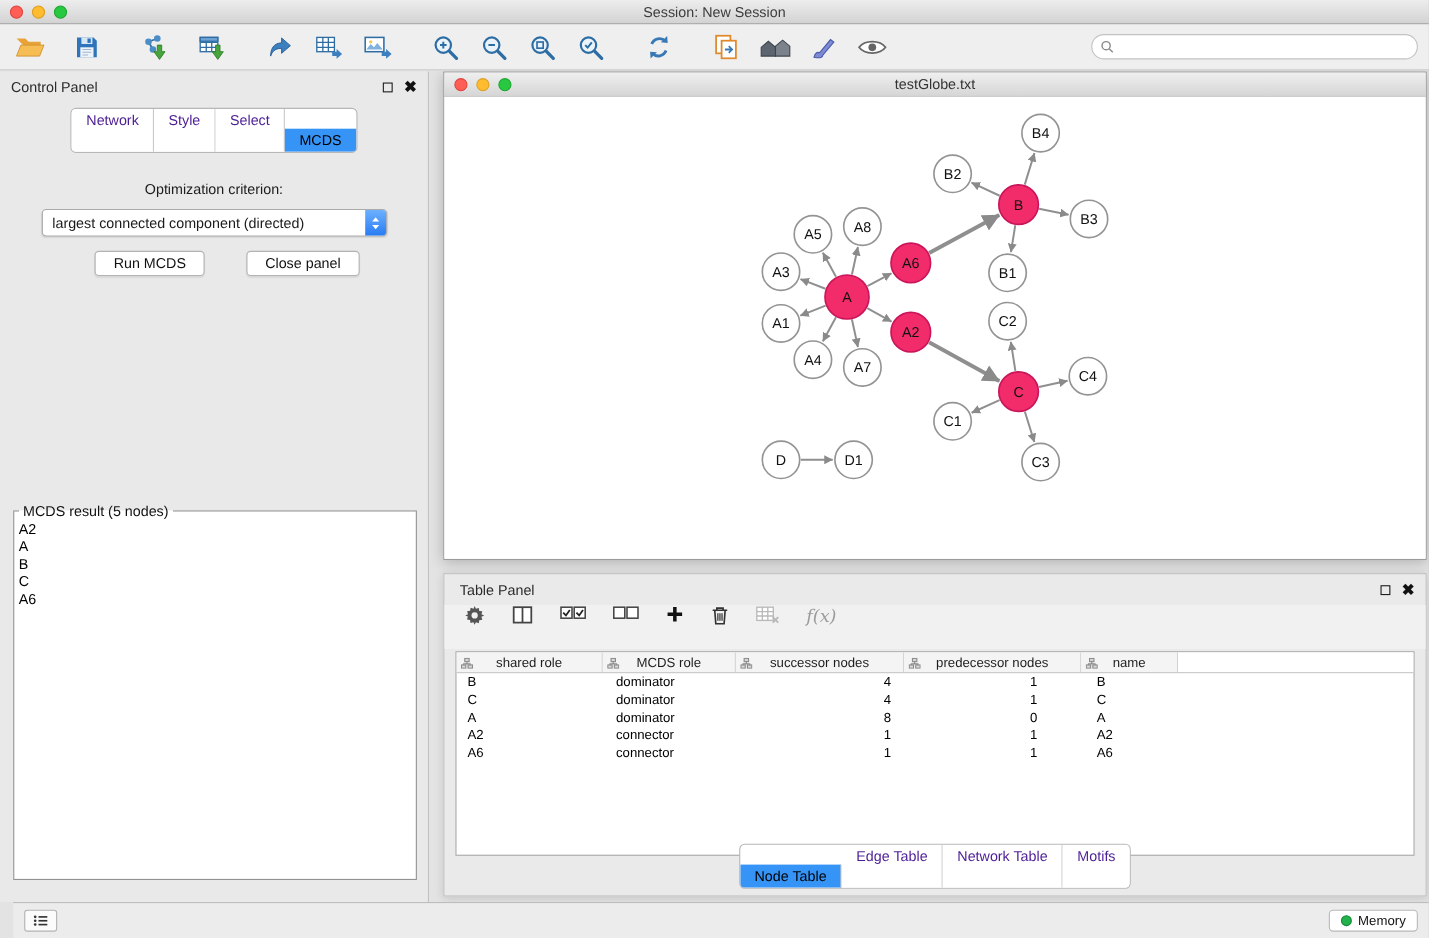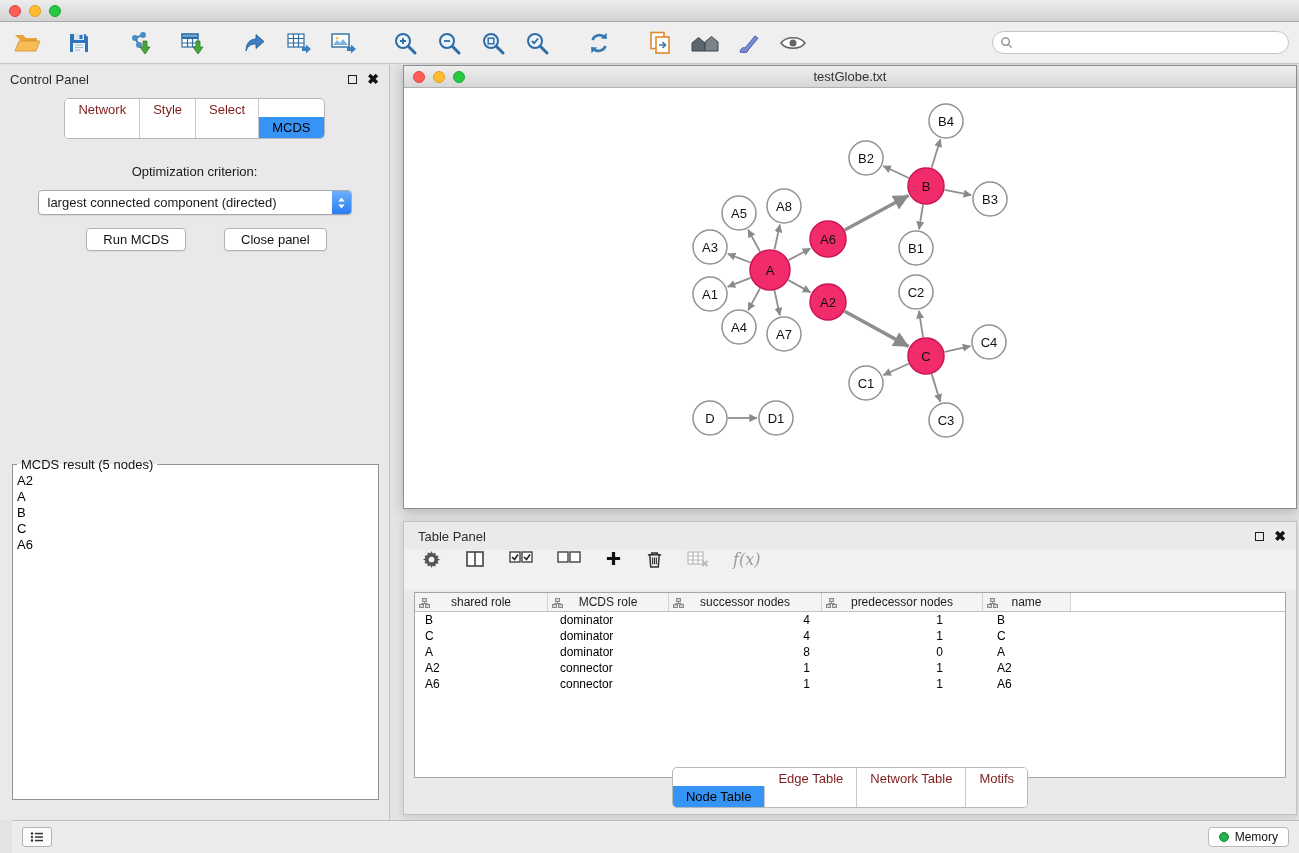--- a/index.html
+++ b/index.html
@@ -33,21 +33,21 @@
   
   .control-panel { position:absolute; left:0; top:0; bottom:0; width:390px; background:#e9e9e9;
     border-right:1px solid #c2c2c2; }
   .panel-header { height:28px; display:flex; align-items:center; padding:0 10px; }
   .panel-title { font-size:13px; color:#2b2b2b; }
   .win-btns { margin-left:auto; display:flex; gap:10px; align-items:center; }
   .float-btn { width:9px; height:9px; border:1.5px solid #1d1d1d; background:transparent; }
   .close-x { font-size:14px; font-weight:bold; color:#111; line-height:10px; }
 
   .segbar { display:inline-flex; border:1px solid #b7b7b7; border-radius:5px; overflow:hidden; background:#fff; }
-  .seg { background:#fff; padding:3px 13px; font-size:13px; border-right:1px solid #c9c9c9; color:#7f1d1d; white-space:nowrap; }
+  .seg { background:#fff; padding:3px 13px; font-size:13px; border-right:1px solid #c9c9c9; color:#4c1d95; white-space:nowrap; }
   .seg:last-child { border-right:none; }
   .seg.active { background:#3694f7; color:#000000;margin-top:18px; }
   .cp-tabs-row { display:flex; justify-content:center; margin-top:5px; }
 
   .opt-label { text-align:center; margin-top:25px; color:#1c1c1c; }
   .combo { position:relative; width:314px; height:25px; margin:11px auto 0; background:#fff;
     border:1px solid #ababab; border-radius:4px; display:flex; align-items:center; padding-left:9px;
     font-size:13px; box-shadow:0 1px 1px rgba(0,0,0,0.08); }
   .combo-text { white-space:nowrap; overflow:hidden; }
   .combo-stepper { position:absolute; right:0; top:0; bottom:0; width:19px;
@@ -112,20 +112,21 @@
 <body>
 
 <div class="app">
 
   <div class="titlebar">
     <div class="traffic">
       <div class="light red"></div>
       <div class="light yellow"></div>
       <div class="light green"></div>
     </div>
+    <div class="titlebar-title">Session: New Session</div>
   </div>
 
   <div class="toolbar">
     <span class="tb-btn m16">
       <svg viewBox="0 0 28 24" width="28" height="24">
           <path d="M2 4 h8 l3 3 h11 v3 H8 z" fill="#e9a238"></path>
           <path d="M2 20 L6 10 h21 l-4 10 z" fill="#f6bd55" stroke="#cf8f2e" stroke-width="0.8"></path>
         </svg>
     </span>
     <span class="tb-btn m24">

